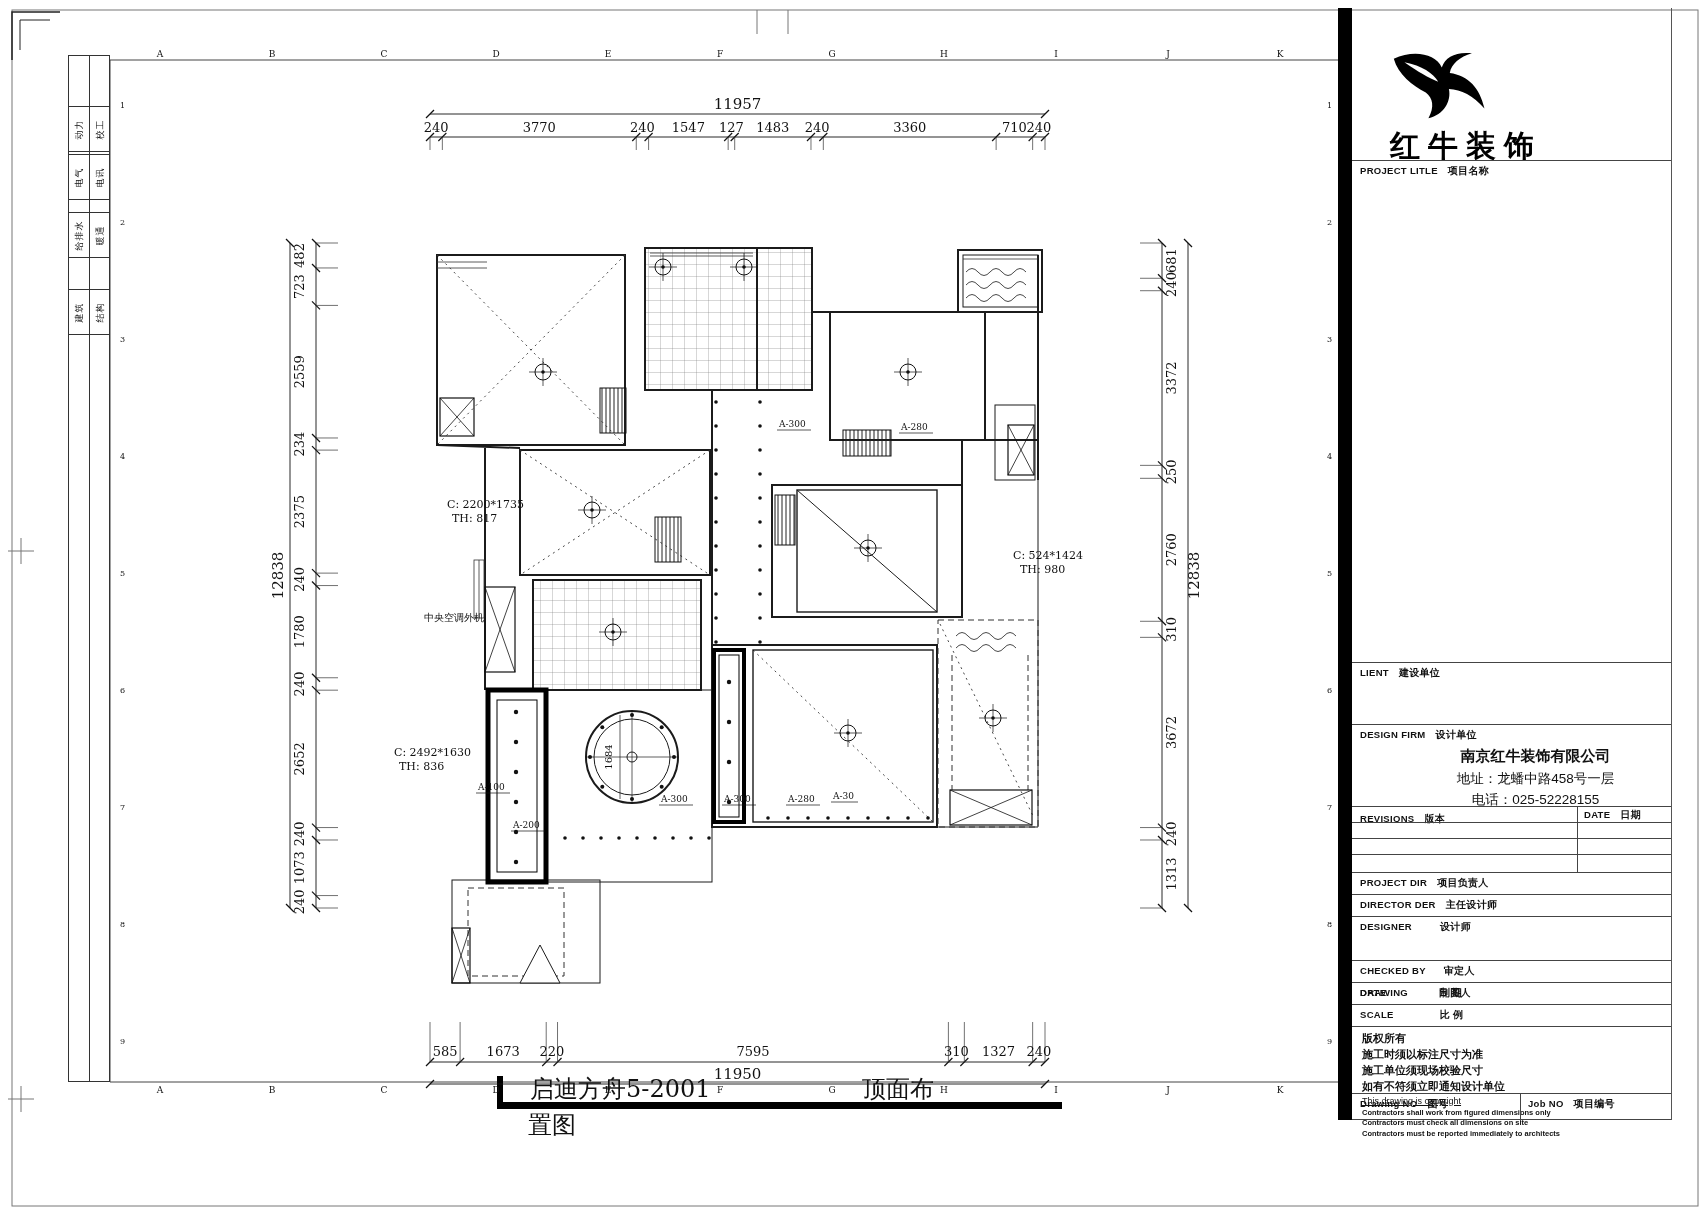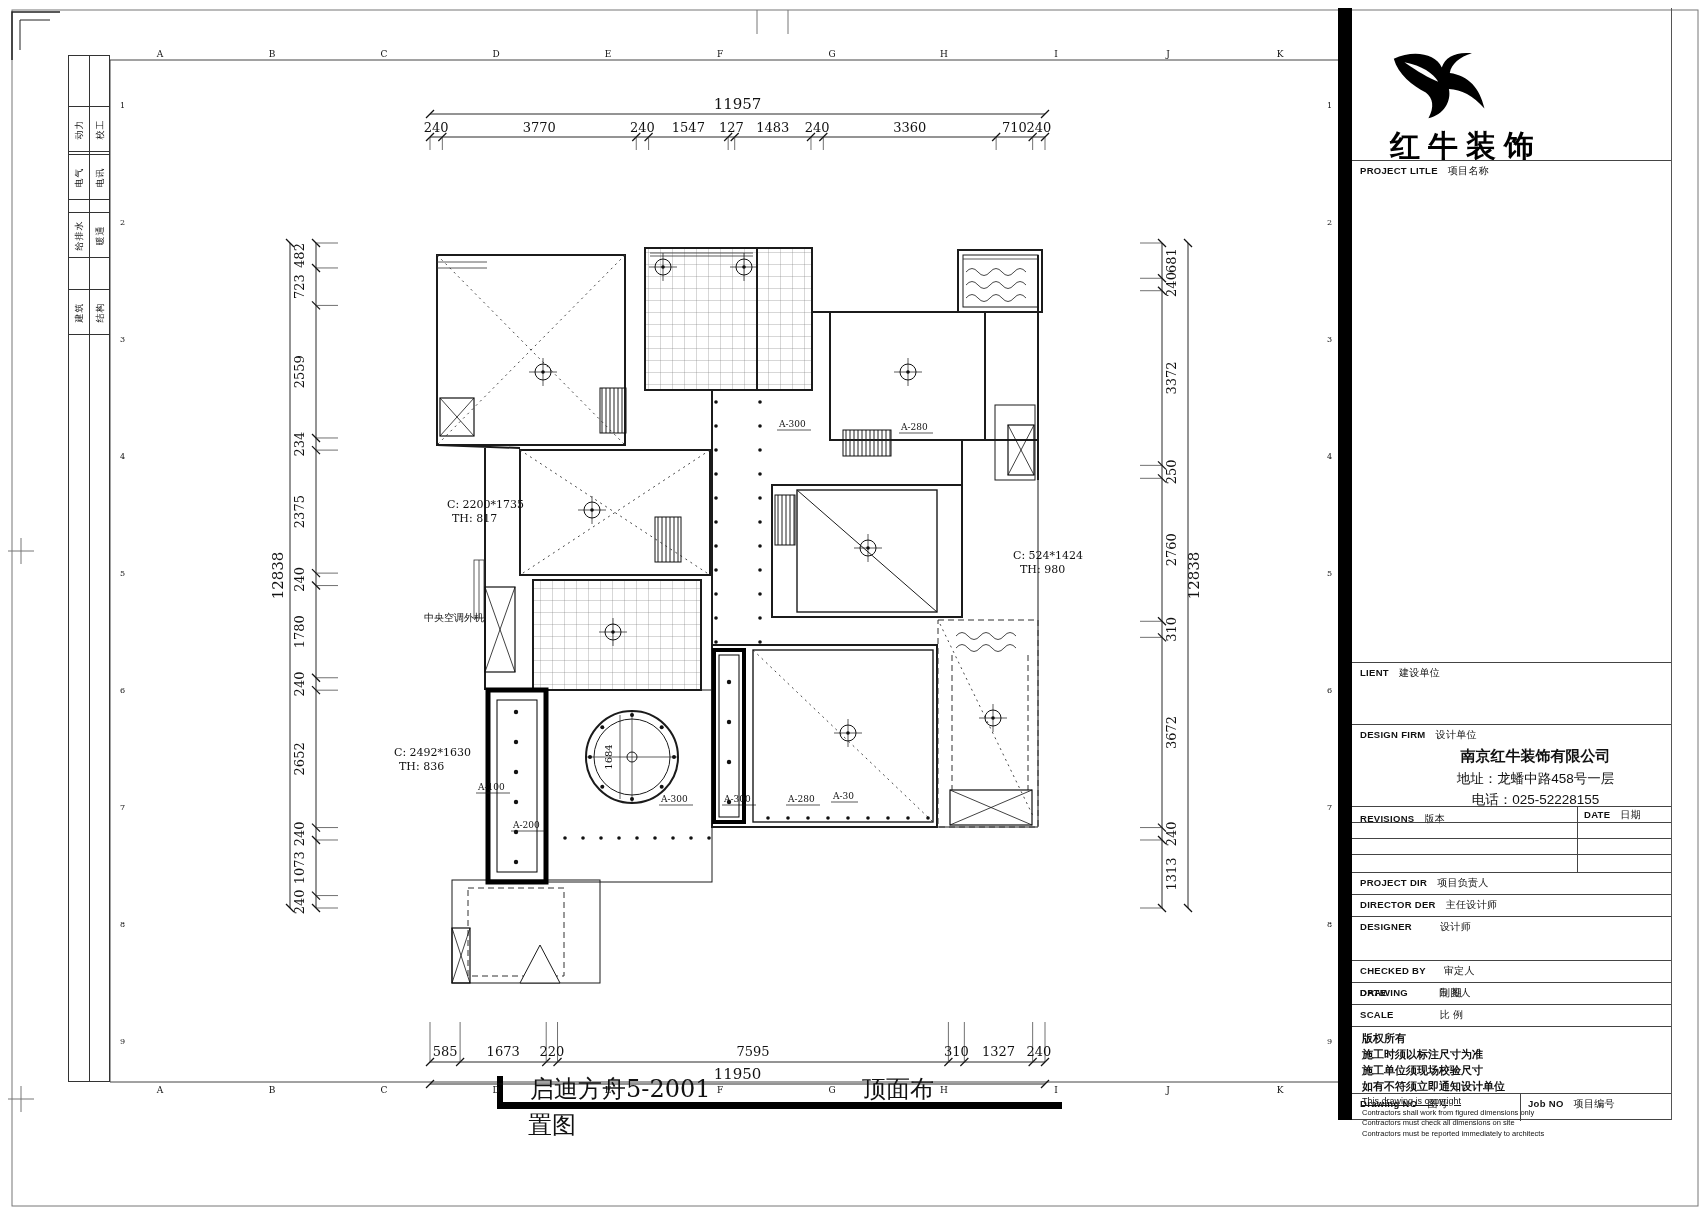--- a/index.html
+++ b/index.html
@@ -11,31 +11,31 @@
   .disc{position:absolute;left:68px;top:55px;width:42px;height:1027px;border:1px solid #333;box-sizing:border-box;}
   .disc .mid{position:absolute;left:20px;top:0;width:1px;height:100%;background:#333;}
   .disc .cell{position:absolute;left:0;width:100%;height:44px;border-top:1px solid #333;border-bottom:1px solid #333;}
   .disc .half{position:absolute;top:0;width:20px;height:100%;display:flex;align-items:center;justify-content:center;}
   .disc .half.r{left:21px;}
   .disc .half span{display:block;transform:rotate(-90deg);font-size:9px;white-space:nowrap;letter-spacing:1px;color:#111;}
   
   .tb{position:absolute;left:1352px;top:8px;width:320px;height:1112px;box-sizing:border-box;border-right:1px solid #555;font-size:10px;}
   .tb .row{position:absolute;left:0;width:100%;border-top:1px solid #444;box-sizing:border-box;}
   .tb .lbl{position:absolute;left:8px;top:3px;font-weight:bold;font-size:9.5px;letter-spacing:.3px;color:#111;}
-  .tb .lbl .cn{font-weight:normal;margin-left:10px;font-size:10px;}
+  .tb .lbl .cn{font-weight:bold;margin-left:10px;font-size:10px;}
   .bar{position:absolute;left:1338px;top:8px;width:14px;height:1112px;background:#000;}
   .brand{position:absolute;left:38px;top:118px;font-size:30px;font-weight:bold;font-family:"DejaVu Serif",serif;letter-spacing:8px;color:#000;}
   .bull{position:absolute;left:28px;top:40px;}
   .company{position:absolute;left:0;width:100%;text-align:center;color:#111;margin-left:24px;}
   .company .l1{font-size:15px;font-weight:bold;margin-bottom:4px;}
   .company .l2{font-size:13.5px;margin-bottom:3px;}
   .cpy{position:absolute;left:10px;color:#111;line-height:1.45;}
   .cpy .b{font-weight:bold;}
   .cpy .en{font-size:9px;text-decoration:underline;}
-  .cpy .enb{font-size:7.5px;font-weight:normal;line-height:1.4;}
+  .cpy .enb{font-size:7.5px;font-weight:bold;line-height:1.4;}
   .vdiv{position:absolute;top:0;width:1px;background:#444;}
 </style>
 </head>
 <body>
 
 <div class="sheet">
 
 <svg id="plansvg" width="1708" height="1214" viewBox="0 0 1708 1214">
   <defs>
     <pattern id="tiles" width="12" height="12" patternUnits="userSpaceOnUse">

